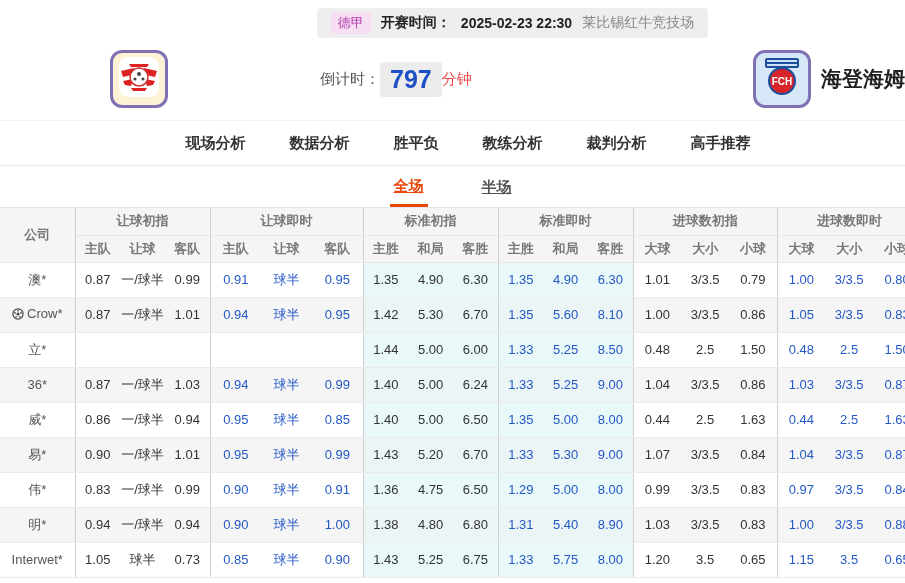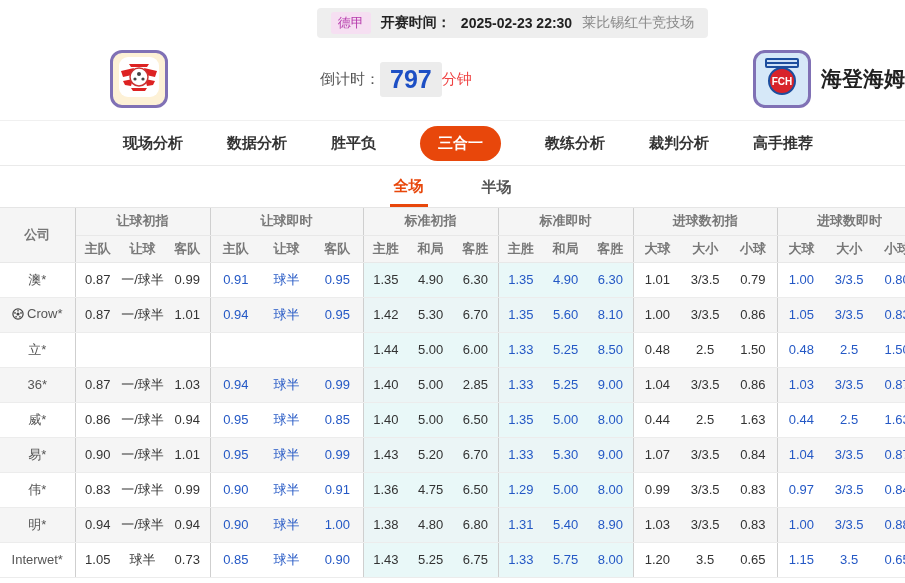--- a/index.html
+++ b/index.html
@@ -60,21 +60,21 @@
   .nav-item.active {
     background:#e8470b; color:#fff;
     padding:8px 18px; border-radius:20px; font-weight:bold;
   }
   
   .scope-row {
     display:flex; justify-content:center; gap:50px;
     height:42px; align-items:center;
     border-bottom:1px solid #e5e5e5;
   }
-  .scope-tab { font-size:15px; font-weight:bold; color:#555; cursor:pointer; padding:10px 4px 8px; }
+  .scope-tab { font-size:15px; font-weight:bold; color:#555; cursor:pointer; padding:10px 4px 8px;text-decoration:underline; }
   .scope-tab.active { color:#e8470b; border-bottom:3px solid #e8470b; }
   
   table { width:100%; border-collapse:collapse; table-layout:fixed; }
   thead th {
     background:#f5f5f5; color:#777; font-weight:bold;
     font-size:13px; height:27px; border-bottom:1px solid #e8e8e8;
   }
   th.company-h { width:75px; border-right:1px solid #cfcfcf; }
   tbody td {
     text-align:center; font-size:13px; color:#333;
@@ -140,21 +140,20 @@
       </span>
     </div>
     <div class="team-name">海登海姆</div>
   </div>
 </div>
 
 <div class="nav-row">
   <span class="nav-item">现场分析</span>
   <span class="nav-item">数据分析</span>
   <span class="nav-item">胜平负</span>
-  <span class="nav-item active">三合一</span>
   <span class="nav-item">教练分析</span>
   <span class="nav-item">裁判分析</span>
   <span class="nav-item">高手推荐</span>
 </div>
 
 <div class="scope-row">
   <span class="scope-tab active">全场</span>
   <span class="scope-tab">半场</span>
 </div>
 
@@ -286,21 +285,21 @@
       <tr>
         <td class="company">36*</td>
         <td>0.87</td>
         <td>一/球半</td>
         <td>1.03</td>
         <td class="live gstart">0.94</td>
         <td class="live">球半</td>
         <td class="live">0.99</td>
         <td class="hl gstart">1.40</td>
         <td class="hl">5.00</td>
-        <td class="hl">2.85</td>
+        <td class="hl">6.24</td>
         <td class="live hl gstart">1.33</td>
         <td class="live hl">5.25</td>
         <td class="live hl">9.00</td>
         <td class="gstart">1.04</td>
         <td>3/3.5</td>
         <td>0.86</td>
         <td class="live gstart">1.03</td>
         <td class="live">3/3.5</td>
         <td class="live">0.87</td>
       </tr>

